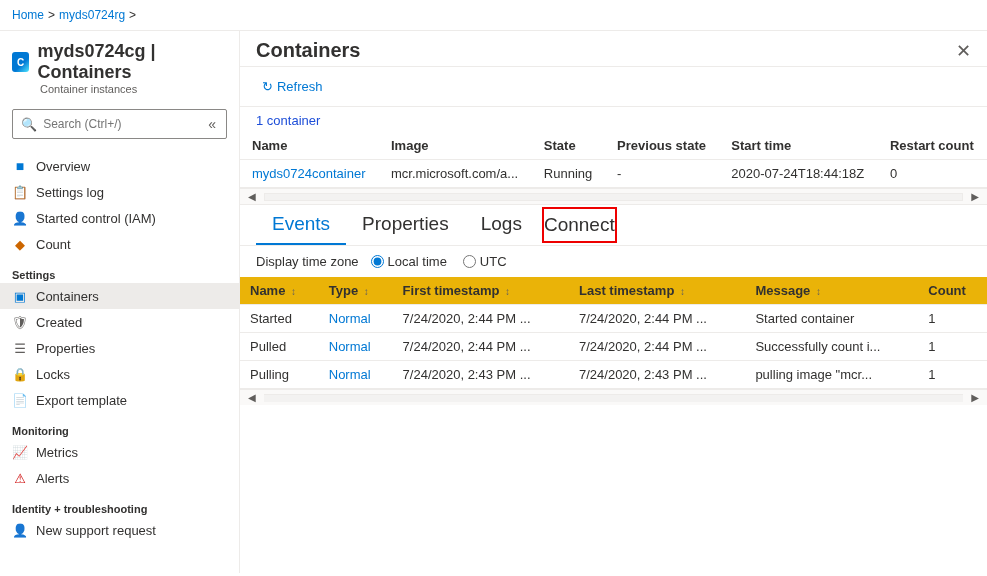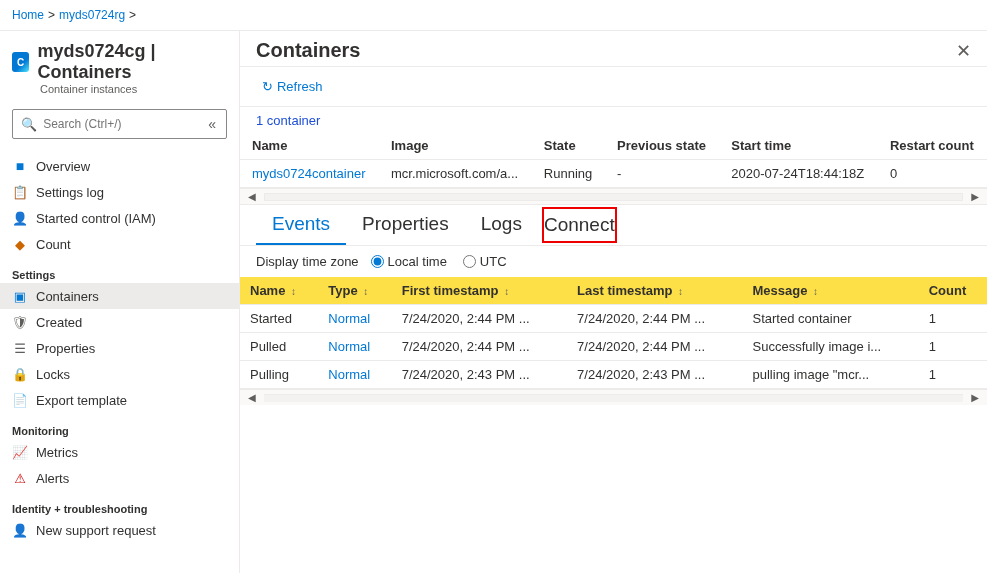--- a/index.html
+++ b/index.html
@@ -54,21 +54,21 @@
     .tab.active { color: #0078d4; border-bottom-color: #0078d4; font-weight: 500; }
     .tab.connect-tab { border: 2px solid #e00; color: #323130; padding: 5px 0; margin-left: 4px; }
 
     .time-zone-row { display: flex; align-items: center; gap: 12px; padding: 8px 16px; font-size: 13px; }
     .radio-group { display: flex; align-items: center; gap: 16px; }
     .radio-item { display: flex; align-items: center; gap: 4px; cursor: pointer; }
     .radio-item input[type=radio] { accent-color: #0078d4; }
 
     .events-table-wrapper { overflow-x: auto; flex: 1; }
     .events-table { width: 100%; border-collapse: collapse; font-size: 13px; }
-    .events-table thead th { padding: 6px 10px; text-align: left; font-weight: 600; color: #323130; border-bottom: 1px solid #edebe9; white-space: nowrap; background: #fde047; }
+    .events-table thead th { padding: 6px 10px; text-align: left; font-weight: 600; color: #323130; border-bottom: 1px solid #edebe9; white-space: nowrap; background: #eab308; }
     .events-table thead th .sort-icon { font-size: 10px; color: #605e5c; margin-left: 2px; }
     .events-table tbody td { padding: 6px 10px; border-bottom: 1px solid #edebe9; white-space: nowrap; }
     .type-normal { color: #0078d4; }
     .h-scrollbar2 { width: 100%; height: 8px; background: #f3f2f1; border-top: 1px solid #edebe9; }
 
     
     .icon-overview { color: #0078d4; font-size: 14px; }
     .icon-activity { color: #605e5c; }
     .icon-access { color: #605e5c; }
     .icon-tags { color: #cc6600; }
@@ -261,21 +261,21 @@
       <td>7/24/2020, 2:44 PM ...</td>
       <td>7/24/2020, 2:44 PM ...</td>
       <td>Started container</td>
       <td>1</td>
     </tr>
               <tr>
       <td>Pulled</td>
       <td class="type-normal">Normal</td>
       <td>7/24/2020, 2:44 PM ...</td>
       <td>7/24/2020, 2:44 PM ...</td>
-      <td>Successfully image i...</td>
+      <td>Successfully count i...</td>
       <td>1</td>
     </tr>
               <tr>
       <td>Pulling</td>
       <td class="type-normal">Normal</td>
       <td>7/24/2020, 2:43 PM ...</td>
       <td>7/24/2020, 2:43 PM ...</td>
       <td>pulling image "mcr...</td>
       <td>1</td>
     </tr>

